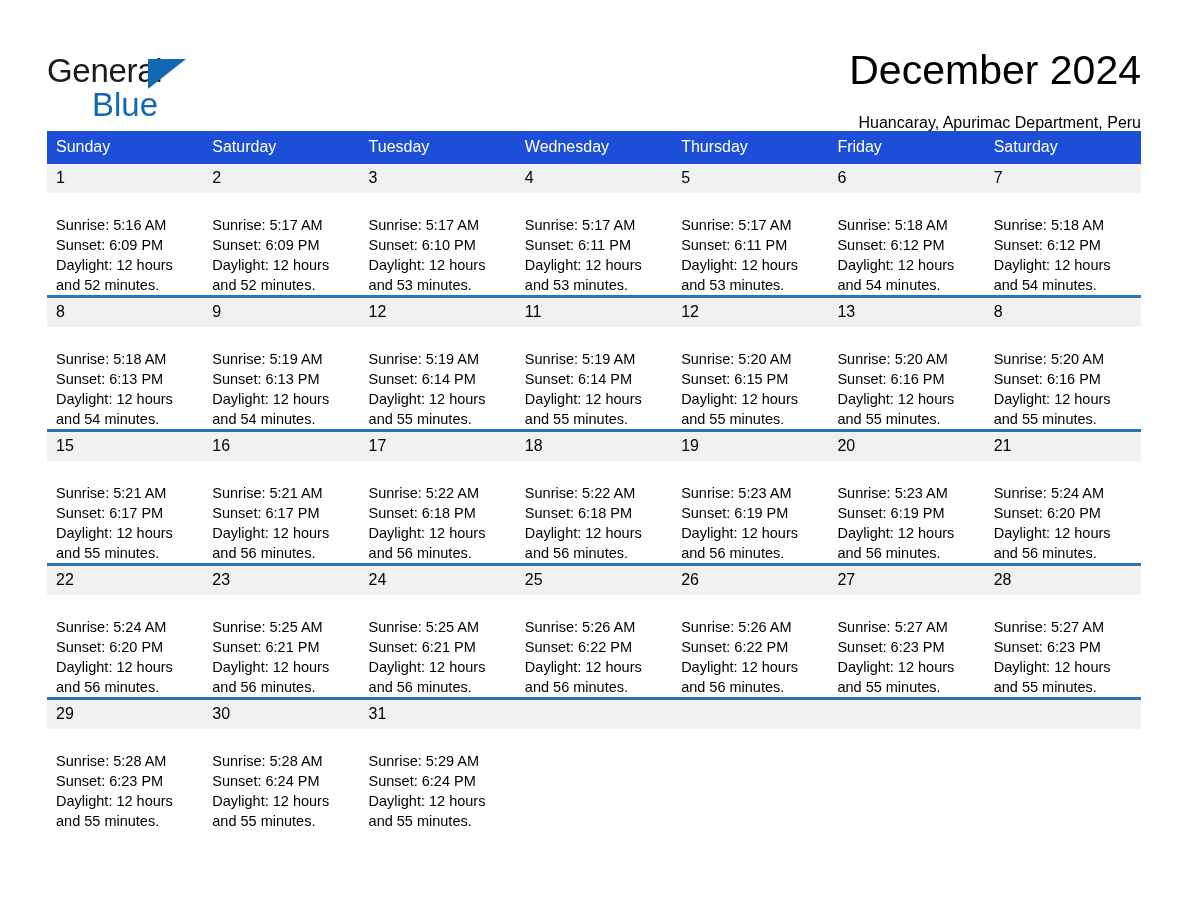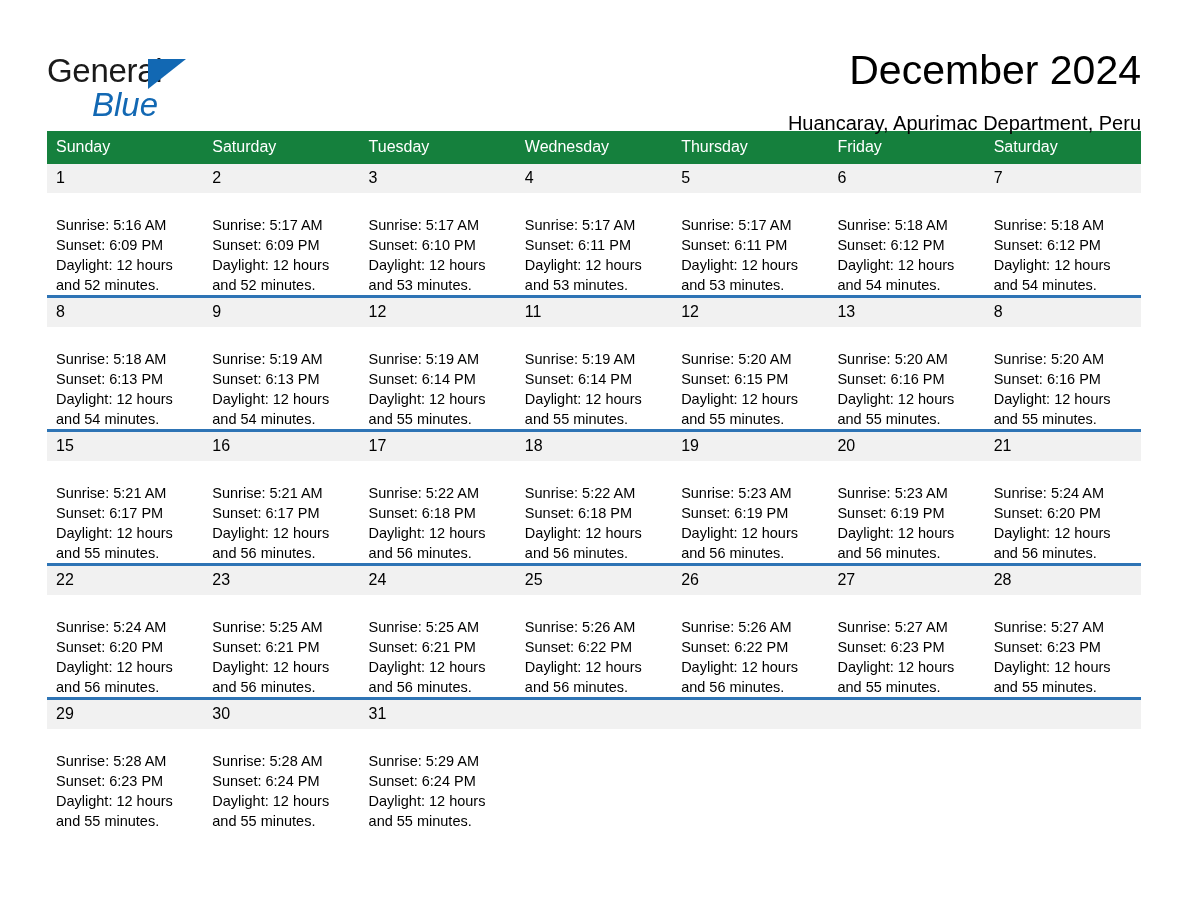--- a/index.html
+++ b/index.html
@@ -60,54 +60,53 @@
   }
   .logo-blue {
     position: absolute;
     left: 45px;
     top: 44px;
     font-size: 33px;
     line-height: 33px;
     color: #1268b3;
     font-weight: 400;
     white-space: nowrap;
-    font-style: italic;
   }
   .title-block {
     text-align: right;
     flex: 1;
     padding-top: 2px;
   }
   .month-title {
     font-size: 41px;
     line-height: 48px;
     font-weight: 400;
     color: #000;
     white-space: nowrap;
   }
   .location-title {
-    font-size: 20px;
+    font-size: 16px;
     line-height: 30px;
     font-weight: 400;
     color: #000;
     margin-top: 14px;
     white-space: nowrap;
   }
 
   
   .calendar {
     margin-top: 15px;
     width: 1094px;
     border-collapse: collapse;
     table-layout: fixed;
   }
   .calendar col { width: 14.2857%; }
 
   thead th {
-    background: #15803d;
+    background: #1d4ed8;
     color: #ffffff;
     font-size: 16px;
     font-weight: 400;
     text-align: left;
     padding: 7px 0 8px 9px;
     height: 18px;
     vertical-align: middle;
   }
 
   tbody tr.week-row > td {

